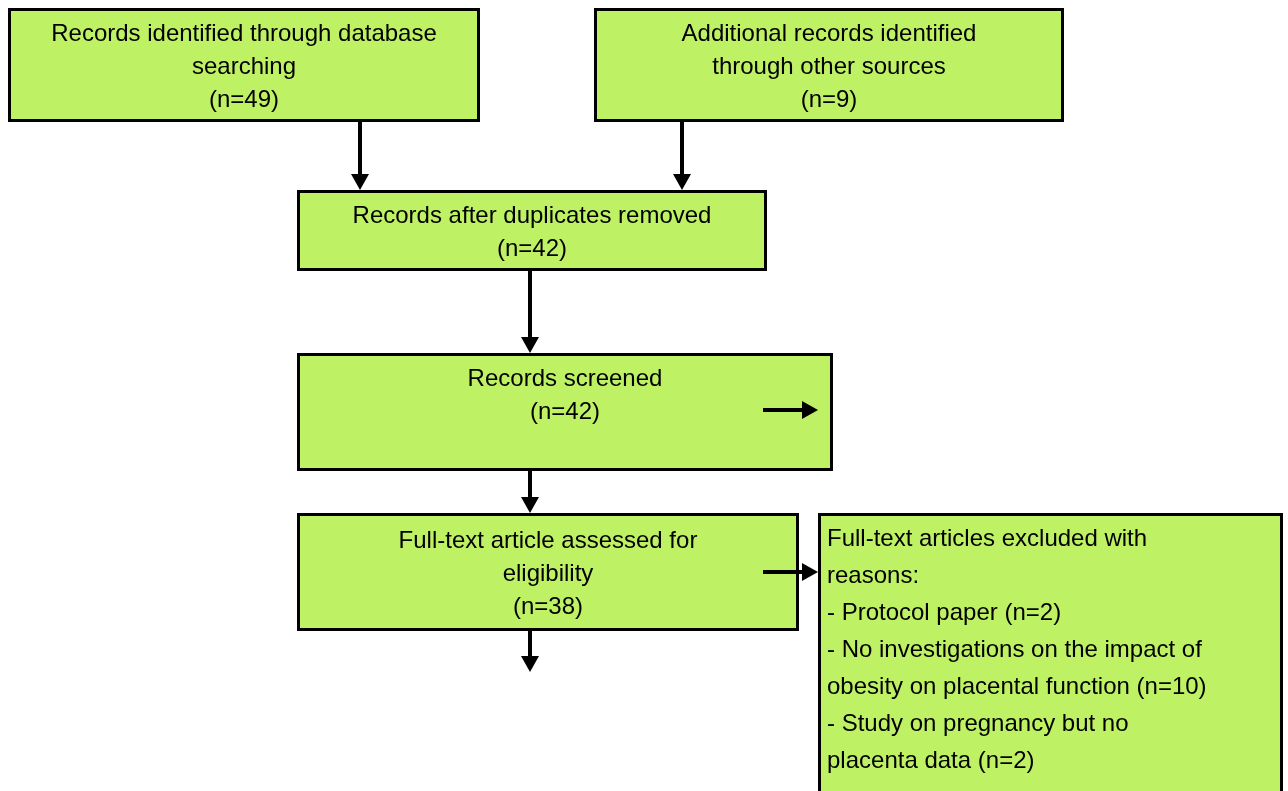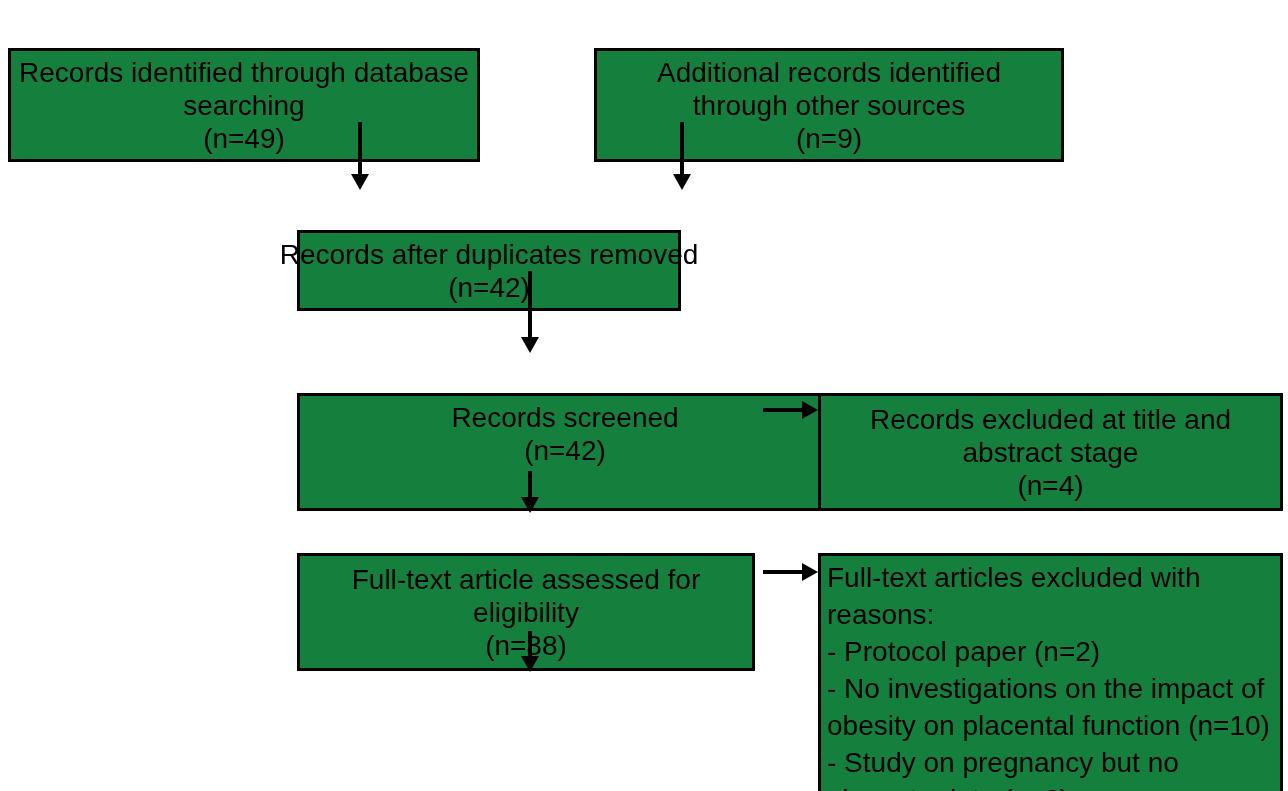--- a/index.html
+++ b/index.html
@@ -13,48 +13,47 @@
     height: 791px;
     background: #ffffff;
     font-family: "Liberation Sans", sans-serif;
     color: #000000;
     overflow: hidden;
   }
   .box {
     position: absolute;
     box-sizing: border-box;
     border: 3px solid #000000;
-    background: #15803d;
+    background: #bef264;
     display: flex;
     align-items: center;
     justify-content: center;
     text-align: center;
-    font-size: 28px;
+    font-size: 24px;
     line-height: 33px;
     white-space: pre;
-    margin-top: 40px;
   }
   .box.top-aligned {
     align-items: flex-start;
     padding-top: 5px;
   }
   .box.left-aligned {
     align-items: flex-start;
     justify-content: flex-start;
     text-align: left;
     padding: 3px 6px;
     line-height: 37px;
   }
   
   .b-identified      { left: 8px;   top: 8px;   width: 472px; height: 114px; }
   .b-other-sources   { left: 594px; top: 8px;   width: 470px; height: 114px; }
-  .b-duplicates      { left: 297px; top: 190px; width: 384px; height: 81px;  }
+  .b-duplicates      { left: 297px; top: 190px; width: 470px; height: 81px;  }
   .b-screened        { left: 297px; top: 353px; width: 536px; height: 118px; }
   .b-excluded-title  { left: 818px; top: 353px; width: 465px; height: 118px; }
-  .b-fulltext        { left: 297px; top: 513px; width: 458px; height: 118px; }
+  .b-fulltext        { left: 297px; top: 513px; width: 502px; height: 118px; }
   .b-fulltext-excl   { left: 818px; top: 513px; width: 465px; height: 320px; }
   .b-included        { left: 297px; top: 672px; width: 466px; height: 81px;  }
 
   
   .arrow-v {
     position: absolute;
     width: 4px;
     background: #000000;
   }
   .arrow-v::after {
@@ -104,23 +103,20 @@
   <div class="box b-other-sources">Additional records identified
 through other sources
 (n=9)</div>
 
   <div class="box b-duplicates">Records after duplicates removed
 (n=42)</div>
 
   <div class="box b-screened top-aligned">Records screened
 (n=42)</div>
 
-  <div class="box b-excluded-title">Records excluded at title and
-abstract stage
-(n=4)</div>
 
   <div class="box b-fulltext">Full-text article assessed for
 eligibility
 (n=38)</div>
 
   <div class="box b-fulltext-excl left-aligned">Full-text articles excluded with
 reasons:
 - Protocol paper (n=2)
 - No investigations on the impact of
 obesity on placental function (n=10)

